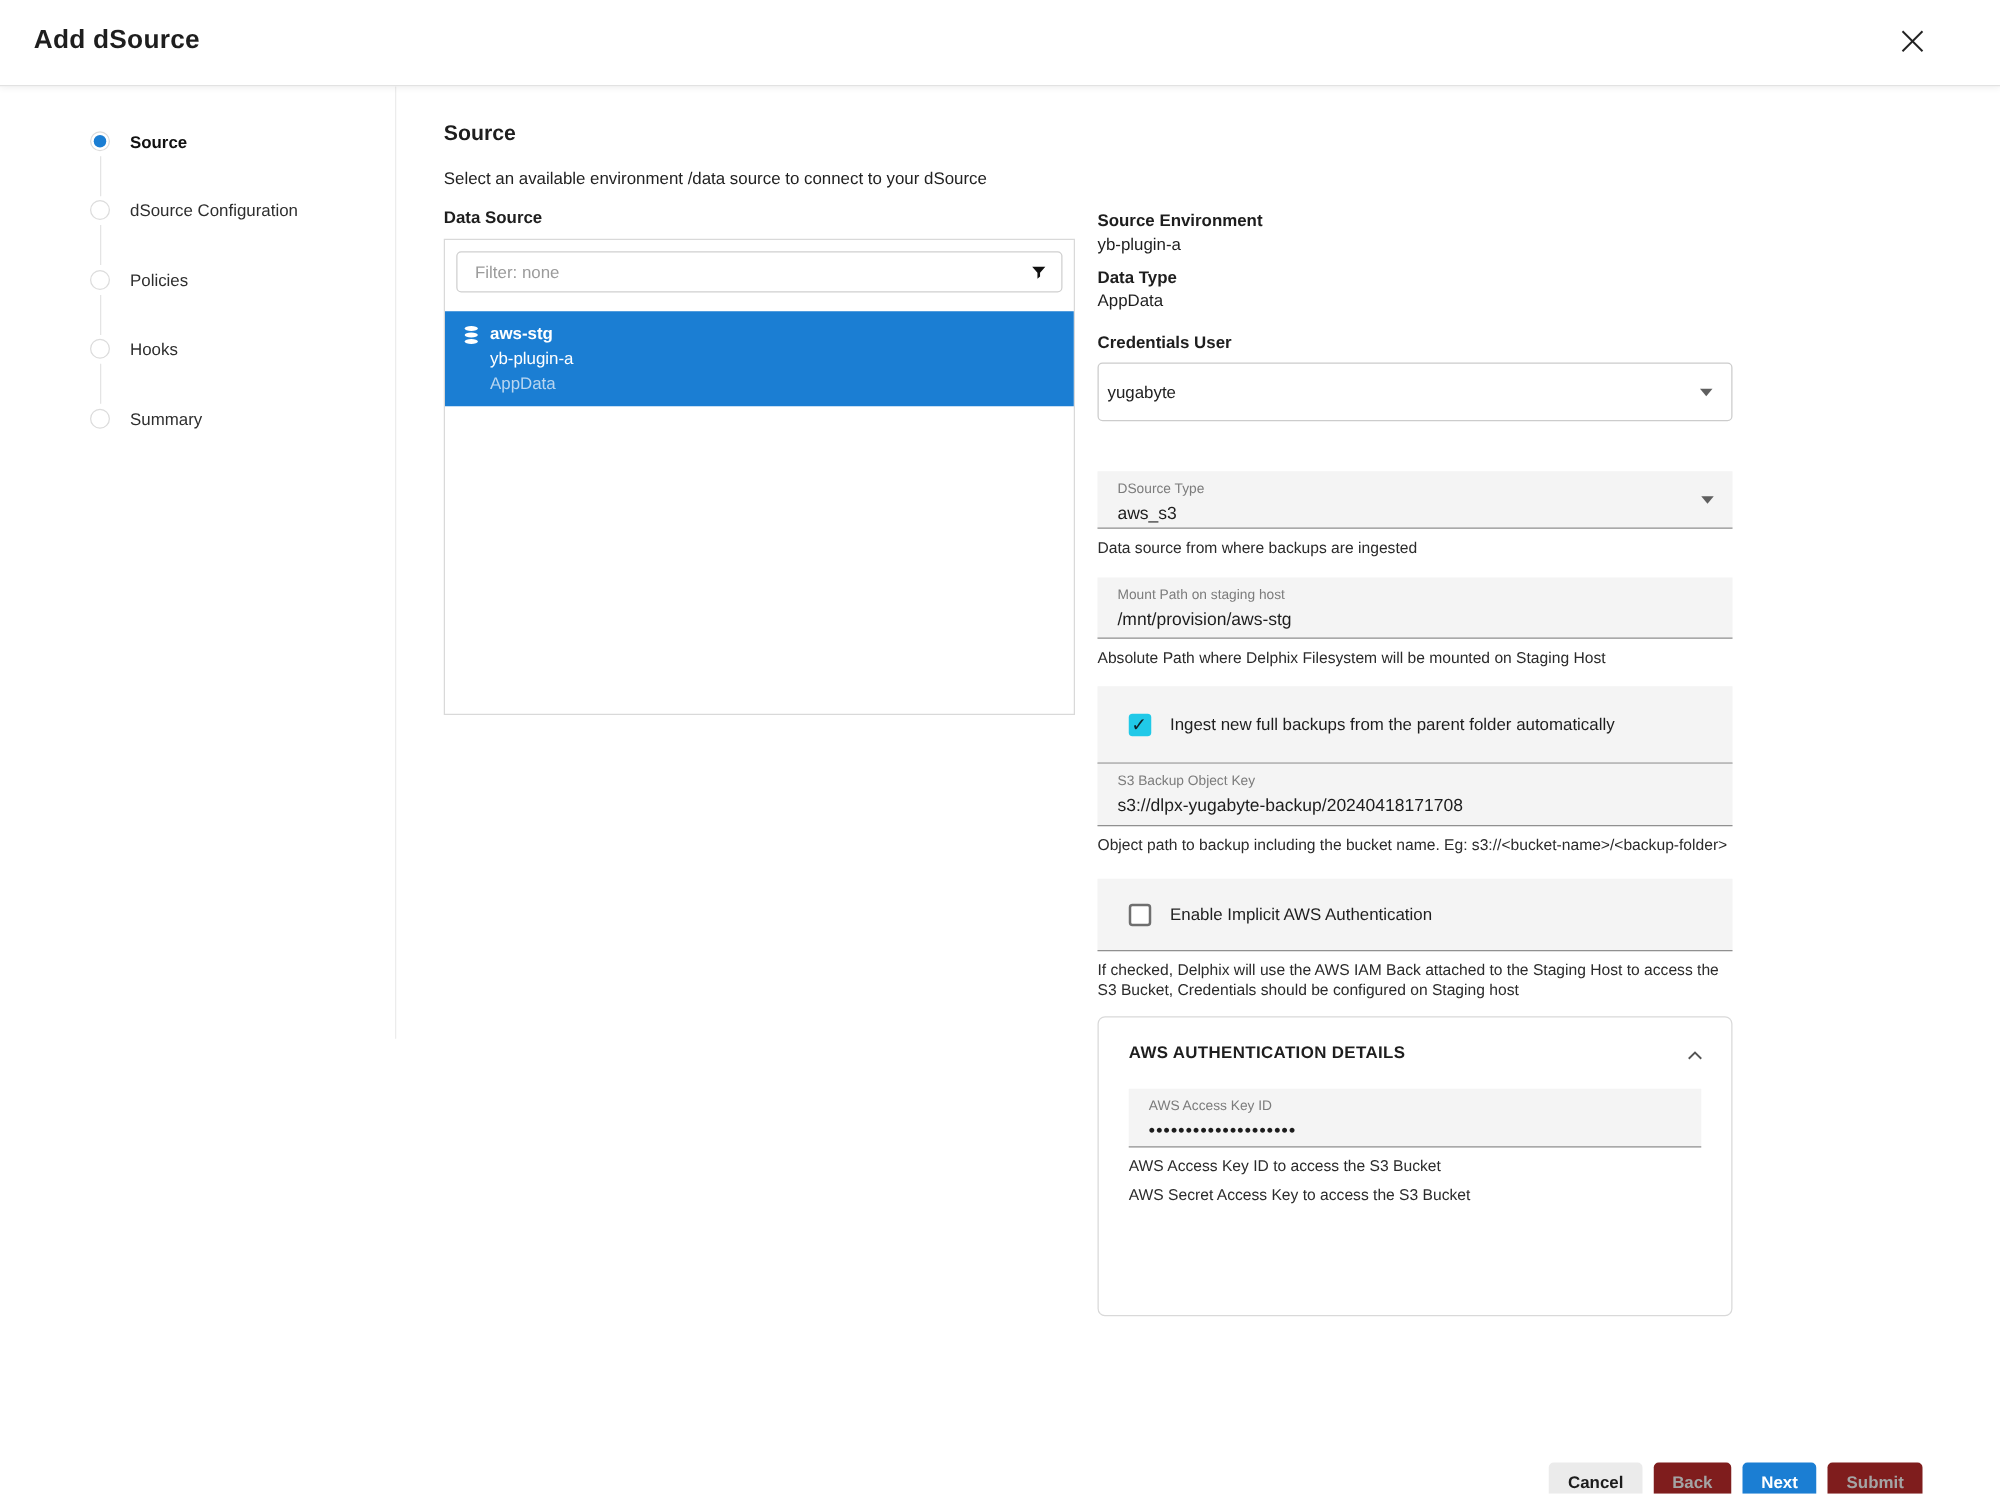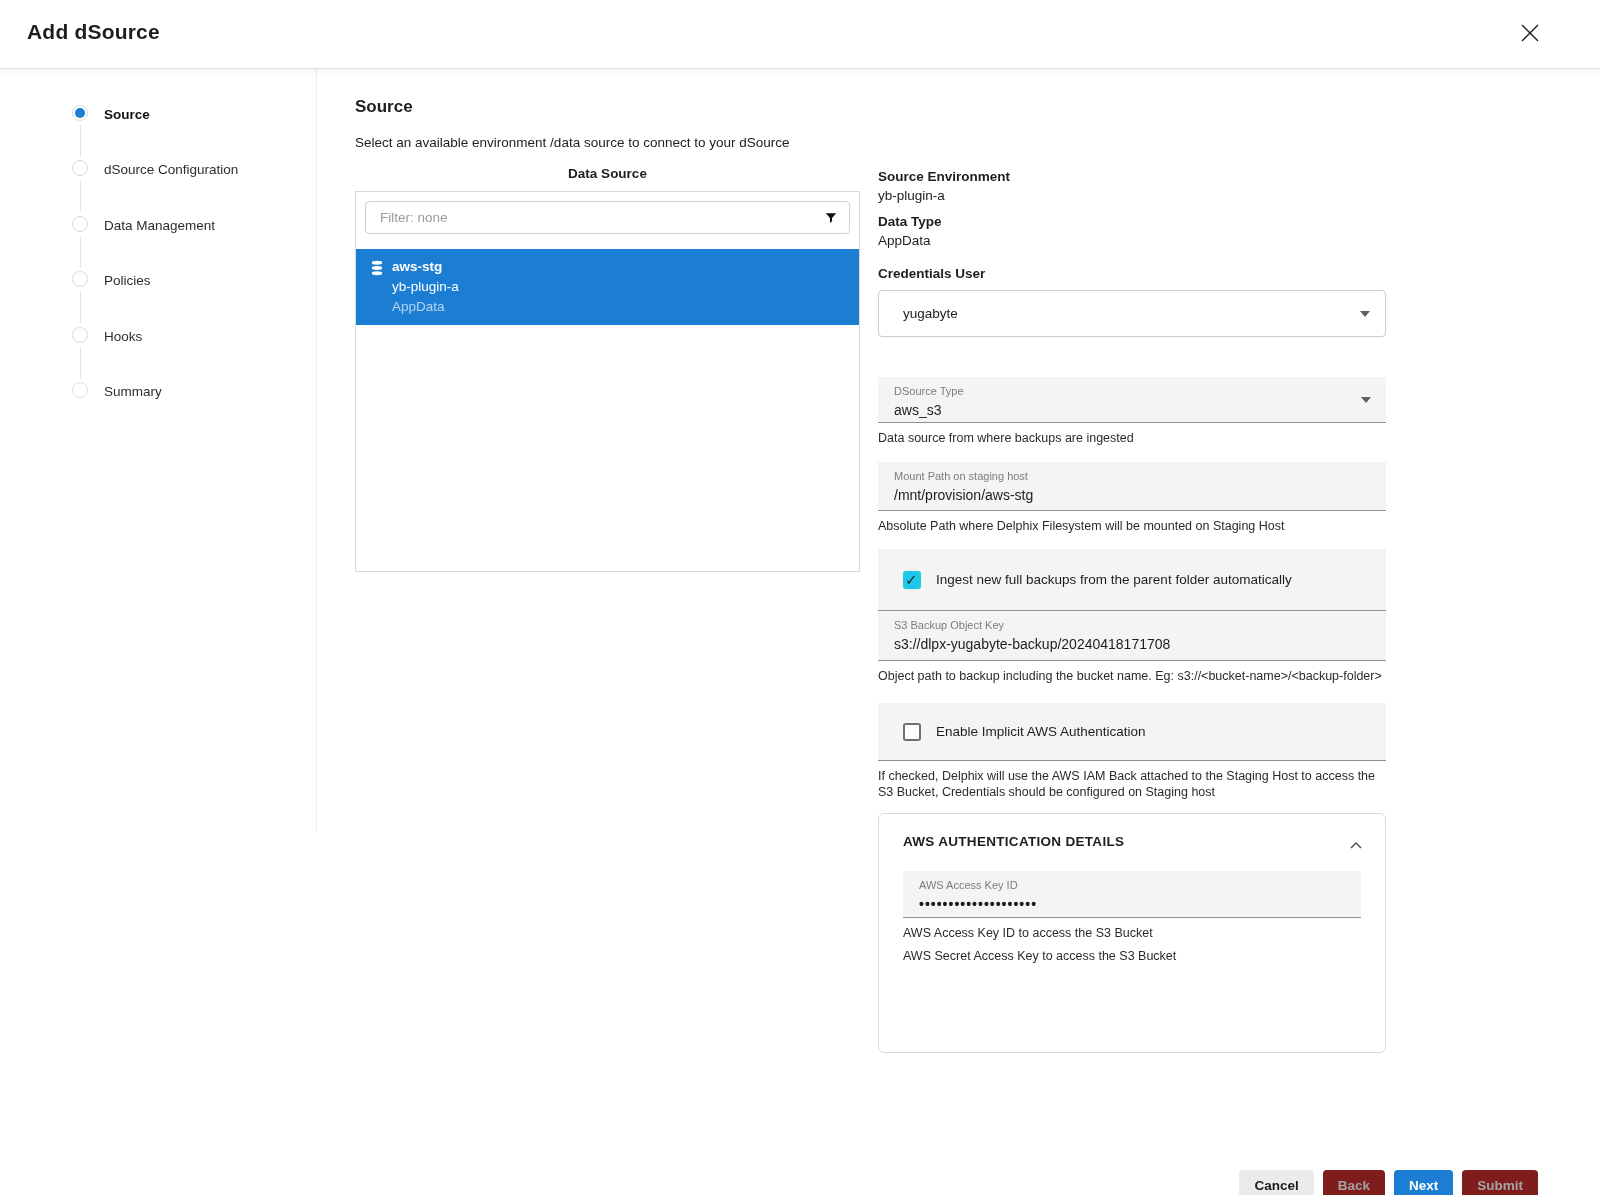--- a/index.html
+++ b/index.html
@@ -32,21 +32,21 @@
   .step.active .step-dot::after{content:"";position:absolute;left:2px;top:2px;width:10px;height:10px;
     border-radius:50%;background:var(--accent);}
   .step:not(:last-child)::after{content:"";position:absolute;left:7.5px;top:20px;width:1px;height:32px;background:#e4e4e4;}
   .step-label{font-size:13.5px;line-height:16px;color:#2e2e2e;}
   .step.active .step-label{font-weight:bold;color:#111;}
 
   
   .main-col{position:absolute;left:355px;top:97px;width:505px;}
   .main-heading{font-size:17px;font-weight:bold;}
   .main-subtitle{margin-top:18px;font-size:13.5px;color:#222;}
-  .ds-label{margin-top:16px;font-size:13.5px;font-weight:bold;text-align:center;}
+  .ds-label{margin-top:16px;font-size:13.5px;font-weight:bold;}
   .ds-panel{margin-top:10px;height:381px;border:1px solid var(--panel-border);background:#fff;position:relative;}
   .filter-wrap{position:relative;margin:9px;height:33px;border:1px solid #cfcfcf;border-radius:4px;
     display:flex;align-items:center;}
   .filter-input{border:none;outline:none;background:transparent;flex:1;margin:0 34px 0 12px;
     font-size:13.5px;color:#333;font-family:inherit;}
   .filter-input::placeholder{color:#9b9b9b;}
   .filter-icon{position:absolute;right:11px;top:9px;}
   .ds-row{margin-top:15px;height:76px;background:var(--accent);color:#fff;
     padding:10px 0 0 14px;display:flex;cursor:pointer;}
   .ds-row-icon{width:22px;padding-top:1px;}
@@ -54,21 +54,21 @@
   .ds-row-env{font-size:13.5px;line-height:16px;margin-top:4px;}
   .ds-row-type{font-size:13.5px;line-height:16px;margin-top:4px;color:#b9d6f0;}
 
   
   .right-col{position:absolute;left:878px;top:169px;width:508px;}
   .kv{margin-bottom:10px;}
   .kv-label{font-size:13.5px;font-weight:bold;line-height:16px;}
   .kv-value{font-size:13.5px;line-height:16px;margin-top:3px;}
   .env-user-label{margin-top:17px;font-size:13.5px;font-weight:bold;}
   .select-box{margin-top:9px;height:47px;border:1px solid #cccccc;border-radius:4px;background:#fff;
-    display:flex;align-items:center;padding:0 40px 0 24px;position:relative;cursor:pointer;}
+    display:flex;align-items:center;padding:0 40px 0 7px;position:relative;cursor:pointer;}
   .select-value{font-size:13.5px;color:#222;}
   .caret-down{width:0;height:0;border-left:5px solid transparent;border-right:5px solid transparent;
     border-top:6px solid #5f5f5f;position:absolute;right:15px;top:50%;margin-top:-3px;}
 
   .filled-field{background:var(--field-bg);border-bottom:1px solid var(--field-border);
     padding:8px 40px 0 16px;position:relative;}
   .filled-field .f-label{font-size:11px;color:#7c7c7c;line-height:13px;}
   .filled-field .f-value{font-size:14px;color:#1d1d1d;line-height:18px;margin-top:3px;}
   .helper{font-size:12.5px;color:#2b2b2b;margin-top:7px;line-height:16px;}
 
@@ -123,24 +123,20 @@
       <div class="step active">
         <span class="step-dot"></span>
         <span class="step-label">Source</span>
       </div>
       <div class="step">
         <span class="step-dot"></span>
         <span class="step-label">dSource Configuration</span>
       </div>
       <div class="step">
         <span class="step-dot"></span>
-        <span class="step-label">Data Management</span>
-      </div>
-      <div class="step">
-        <span class="step-dot"></span>
         <span class="step-label">Policies</span>
       </div>
       <div class="step">
         <span class="step-dot"></span>
         <span class="step-label">Hooks</span>
       </div>
       <div class="step">
         <span class="step-dot"></span>
         <span class="step-label">Summary</span>
       </div>

